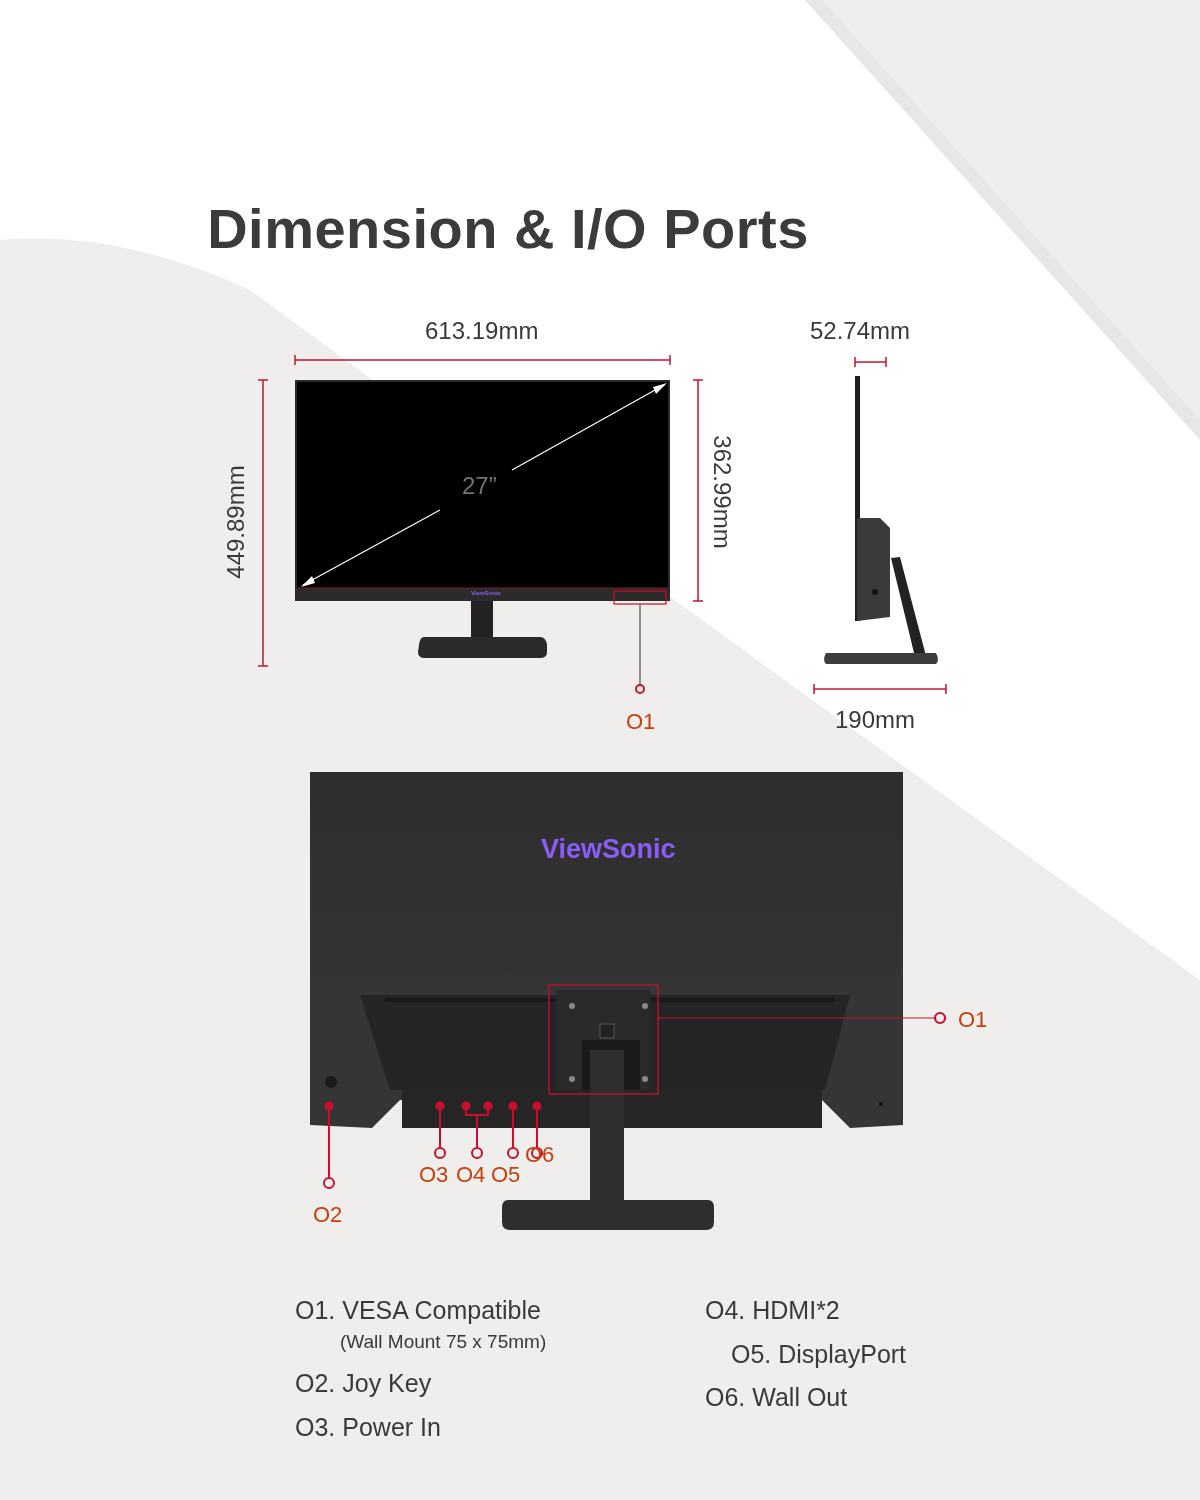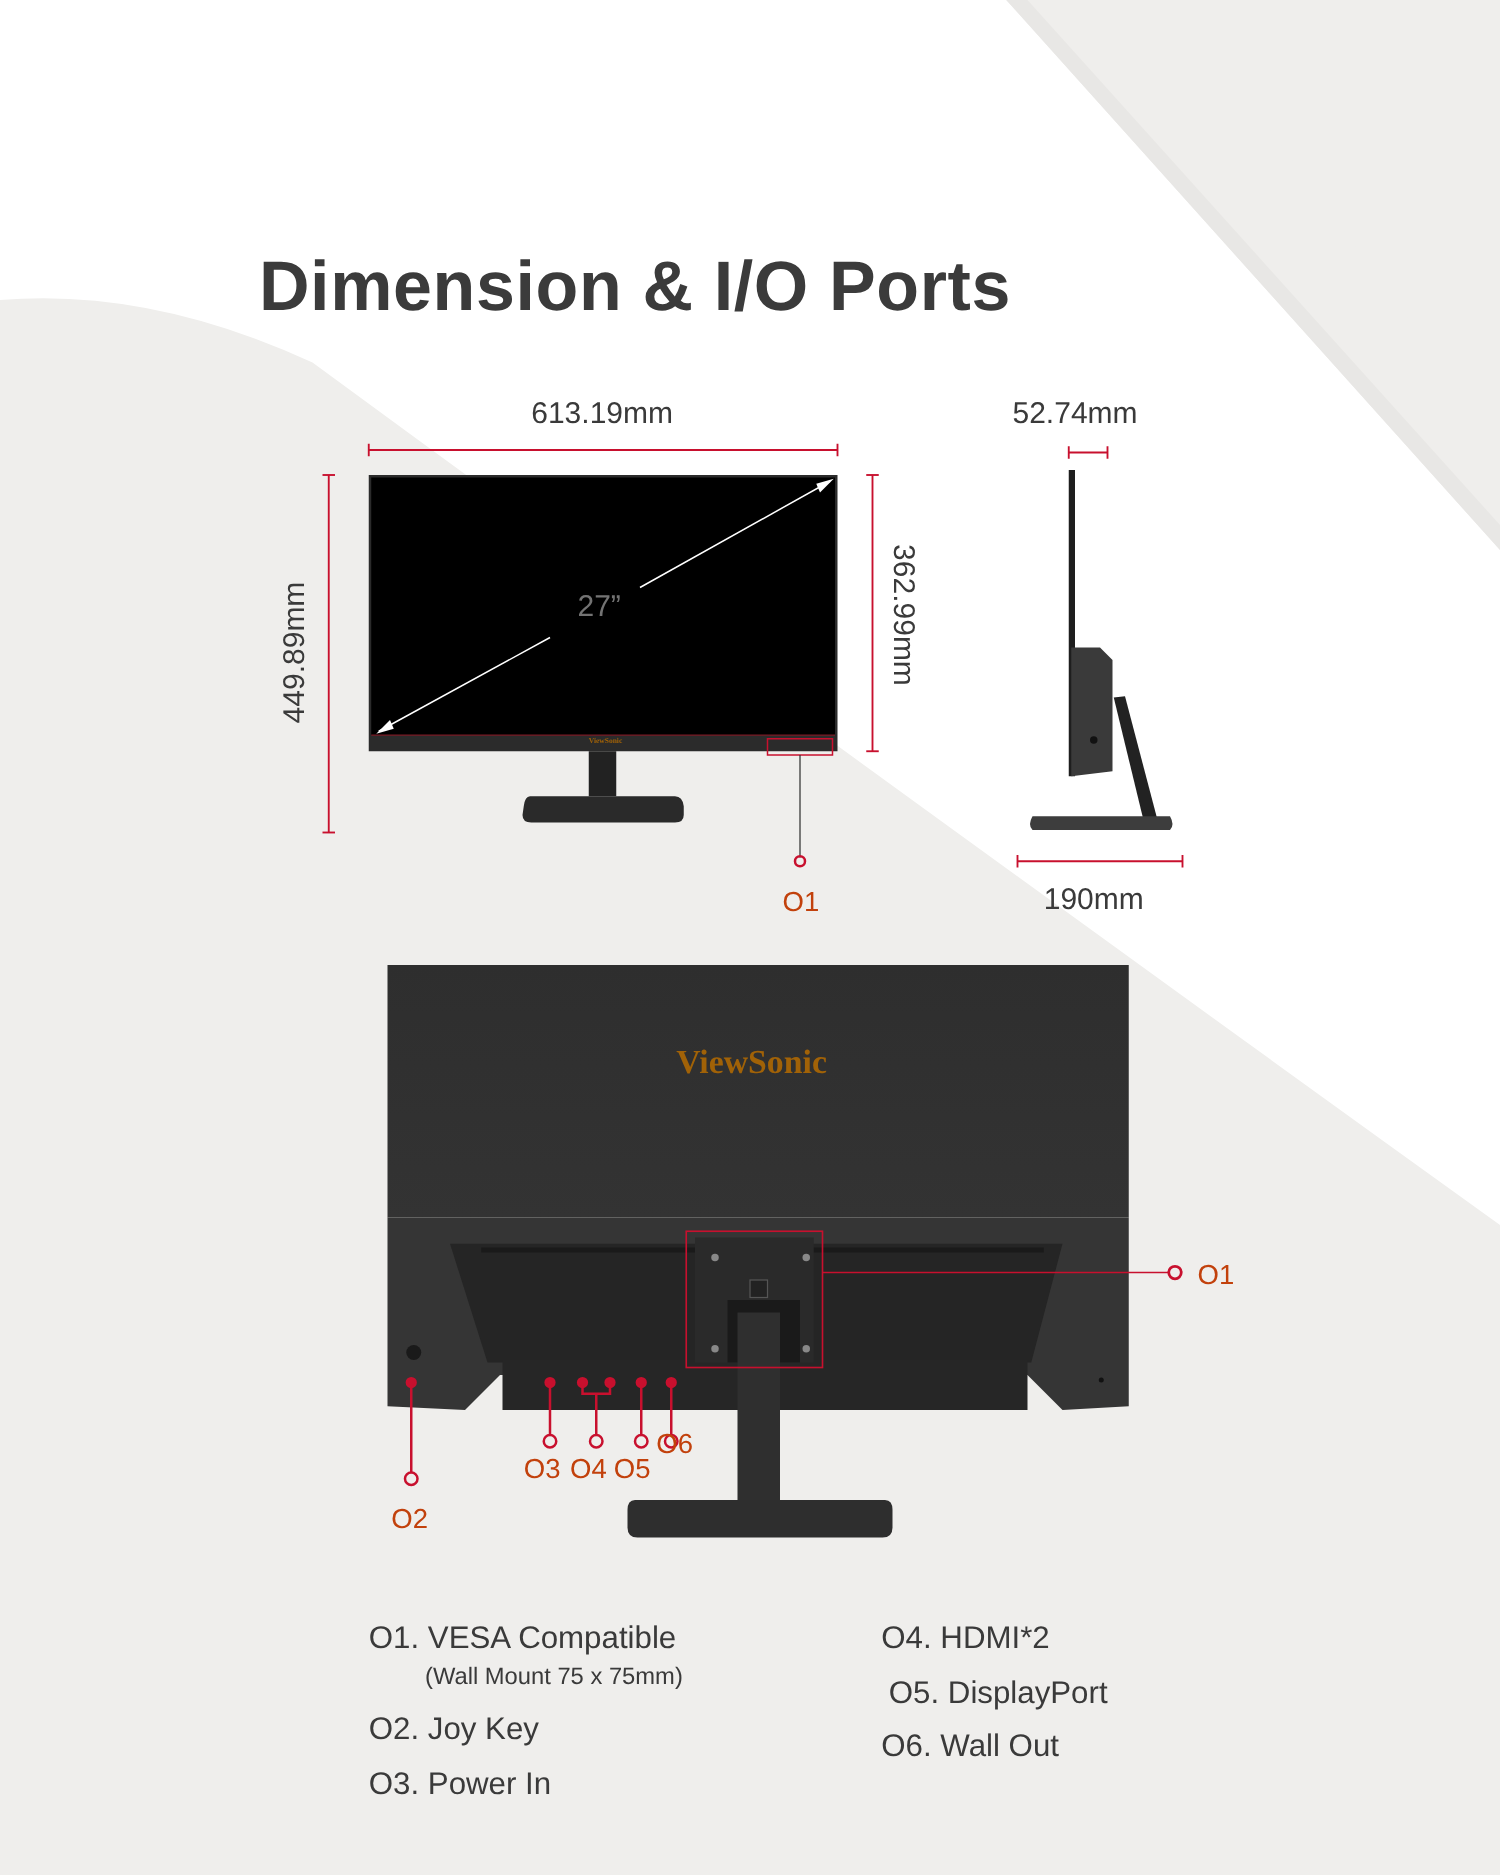--- a/index.html
+++ b/index.html
@@ -5,21 +5,21 @@
   html,body{margin:0;padding:0;}
   body{width:1200px;height:1500px;position:relative;overflow:hidden;background:#efeeec;font-family:"Liberation Sans","DejaVu Sans",sans-serif;color:#3a3a3a;}
   .bg{position:absolute;inset:0;}
   .abs{position:absolute;}
   .title{position:absolute;left:0;top:196px;width:1016px;text-align:center;font-size:56px;font-weight:bold;color:#3b3b3b;letter-spacing:0.5px;}
   .dimlabel{position:absolute;font-size:24px;color:#3a3a3a;white-space:nowrap;}
   .callout{position:absolute;font-size:22px;color:#c2410c;white-space:nowrap;}
   .legend{position:absolute;font-size:25px;color:#3a3a3a;white-space:nowrap;}
   .vrot-l{transform:rotate(-90deg);transform-origin:center;}
   .vrot-r{transform:rotate(90deg);transform-origin:center;}
-  .brand{position:absolute;font-family:Liberation Serif, serif;font-weight:bold;color:#a16207;}
+  .brand{position:absolute;font-family:Liberation Sans, sans-serif;font-weight:bold;color:#8b5cf6;}
 </style>
 </head>
 <body>
 
 <svg class="bg" width="1200" height="1500" viewBox="0 0 1200 1500">
   <rect x="0" y="0" width="1200" height="1500" fill="#efeeec"></rect>
 
   <path d="M0 0 L805 0 L1200 440 L1200 980 Q700 620 250 290 Q120 230 0 240 Z" fill="#ffffff"></path>
 
   <path d="M805 0 L822 0 L1200 420 L1200 440 Z" fill="#e8e7e5"></path>
@@ -163,20 +163,20 @@
   <span>Joy Key</span>
 </div>
 <div class="legend" style="left:295px;top:1413px;">
   <span>O3.</span>
   <span>Power In</span>
 </div>
 <div class="legend" style="left:705px;top:1296px;">
   <span>O4.</span>
   <span>HDMI*2</span>
 </div>
-<div class="legend" style="left:711px;top:1340px;">
+<div class="legend" style="left:731px;top:1340px;">
   <span>O5.</span>
   <span>DisplayPort</span>
 </div>
 <div class="legend" style="left:705px;top:1383px;">
   <span>O6.</span>
   <span>Wall Out</span>
 </div>
 
 </body></html>

